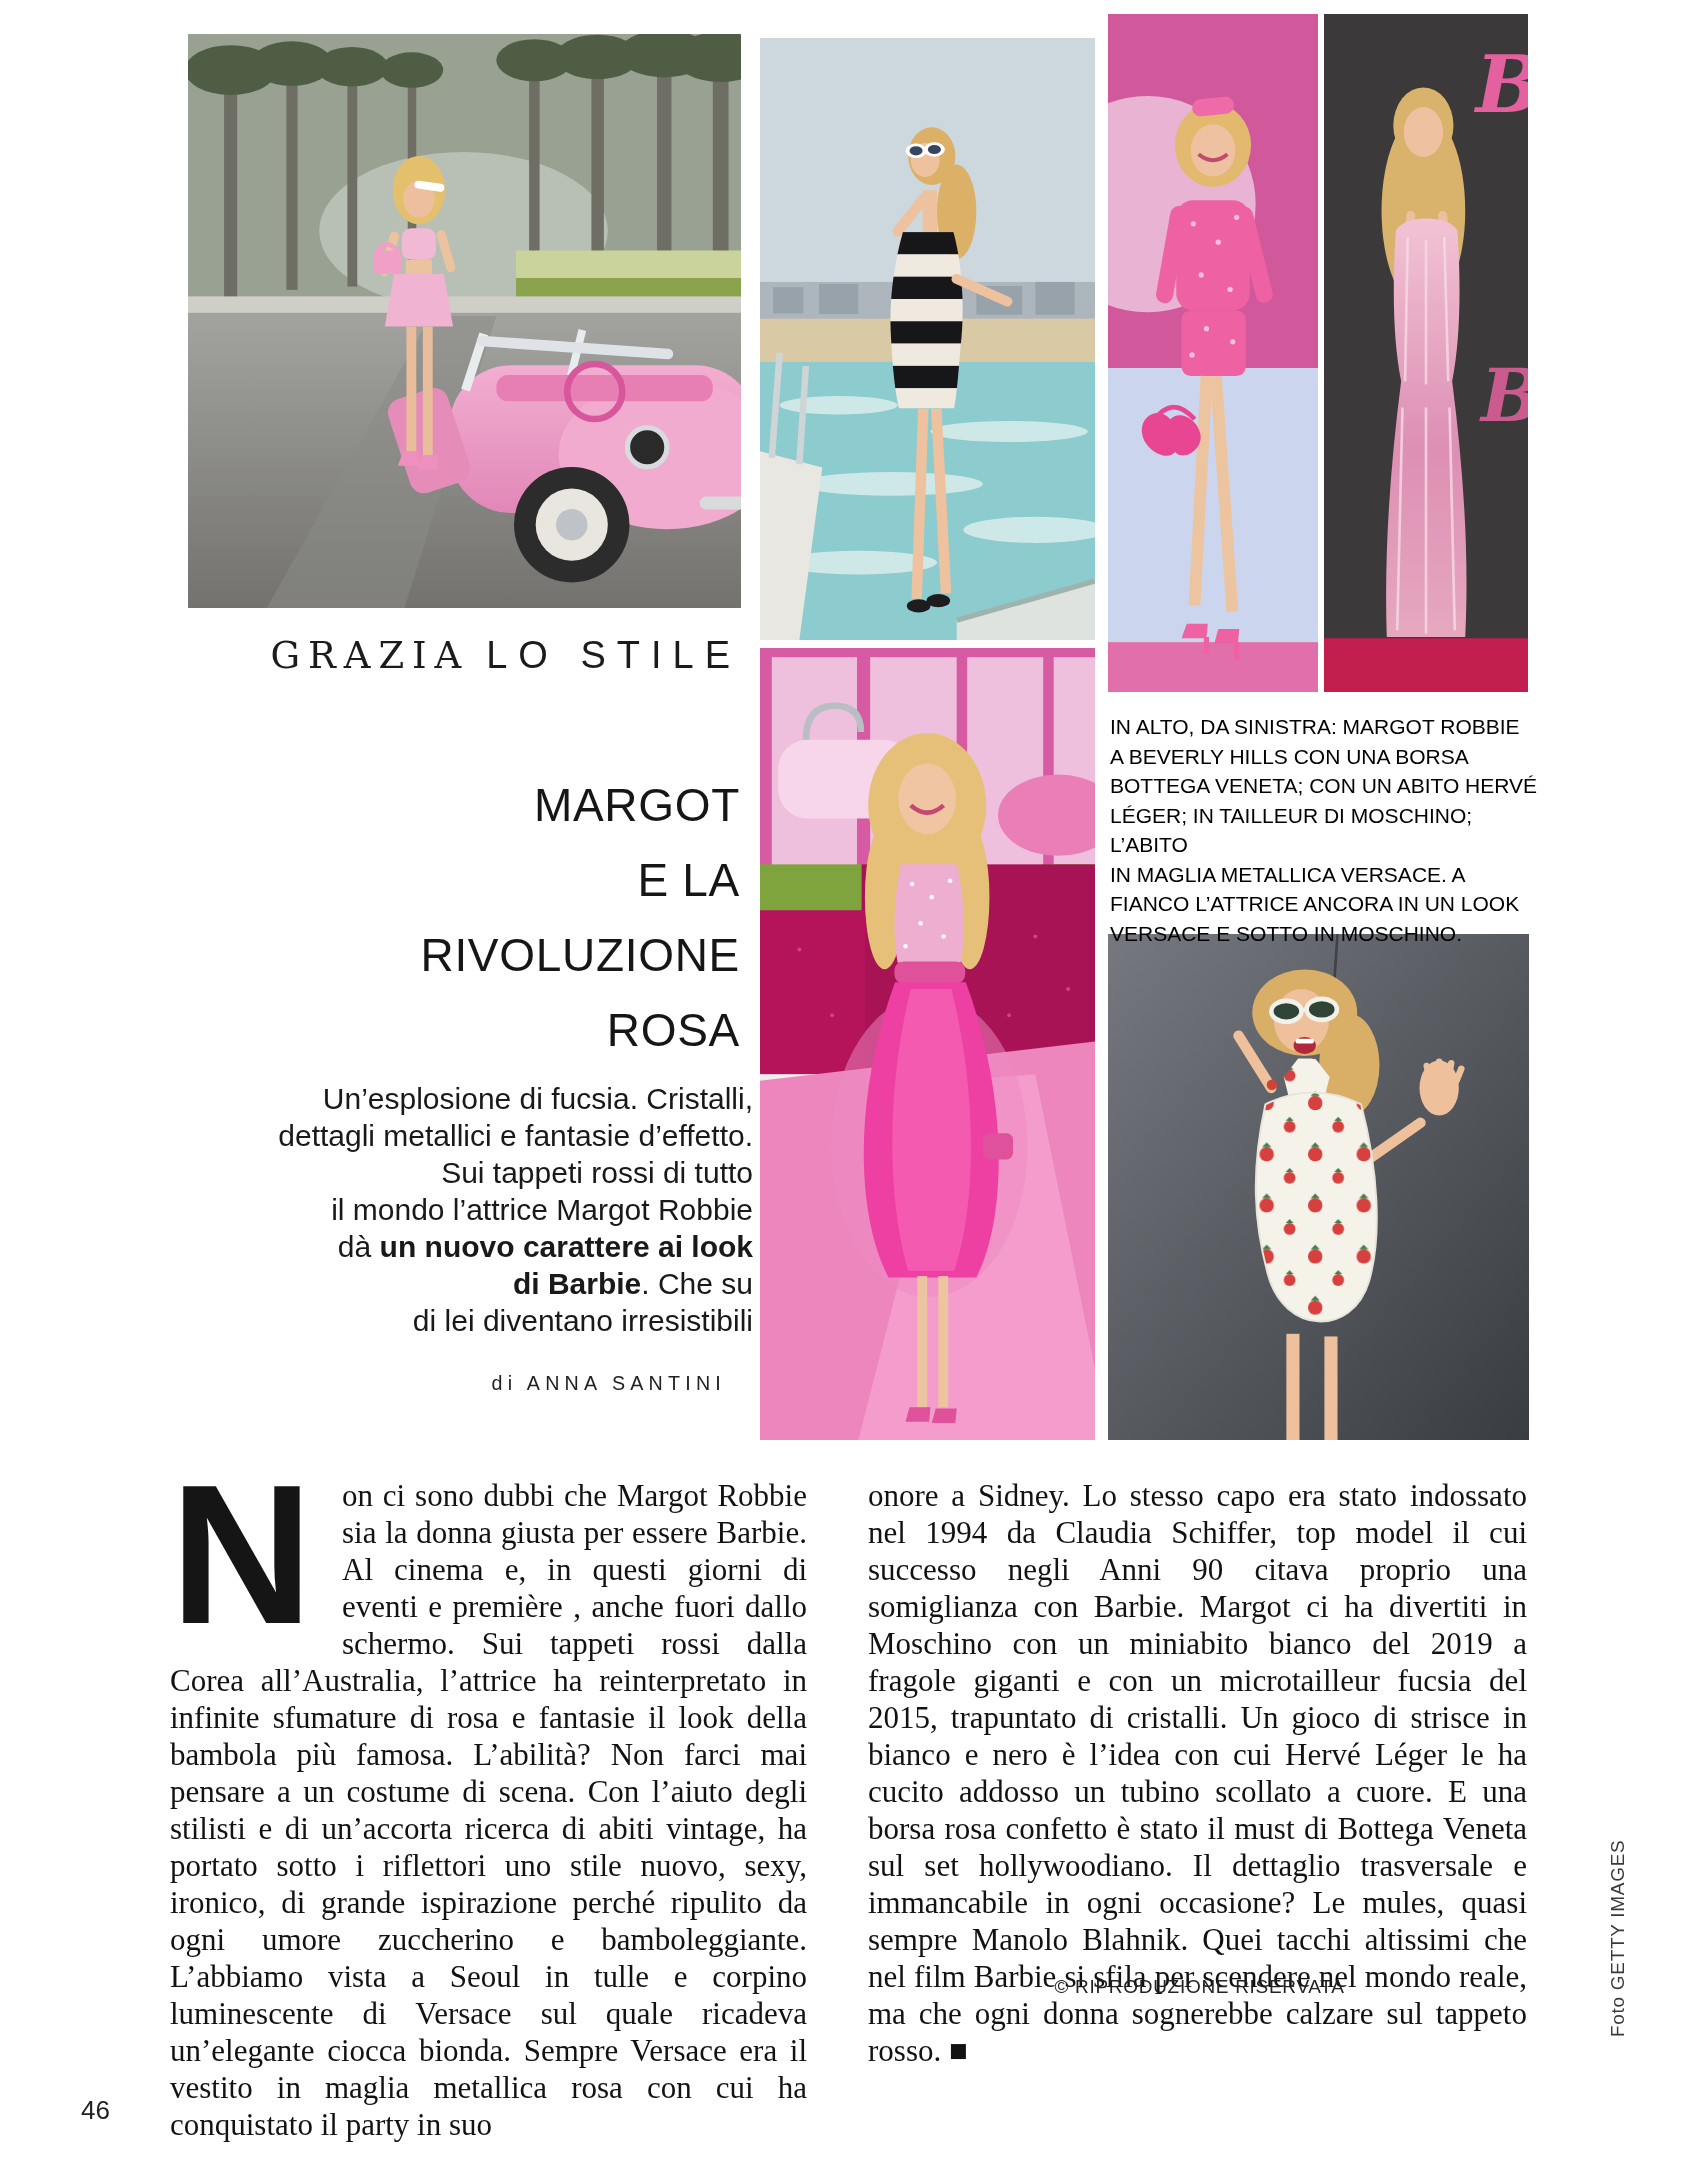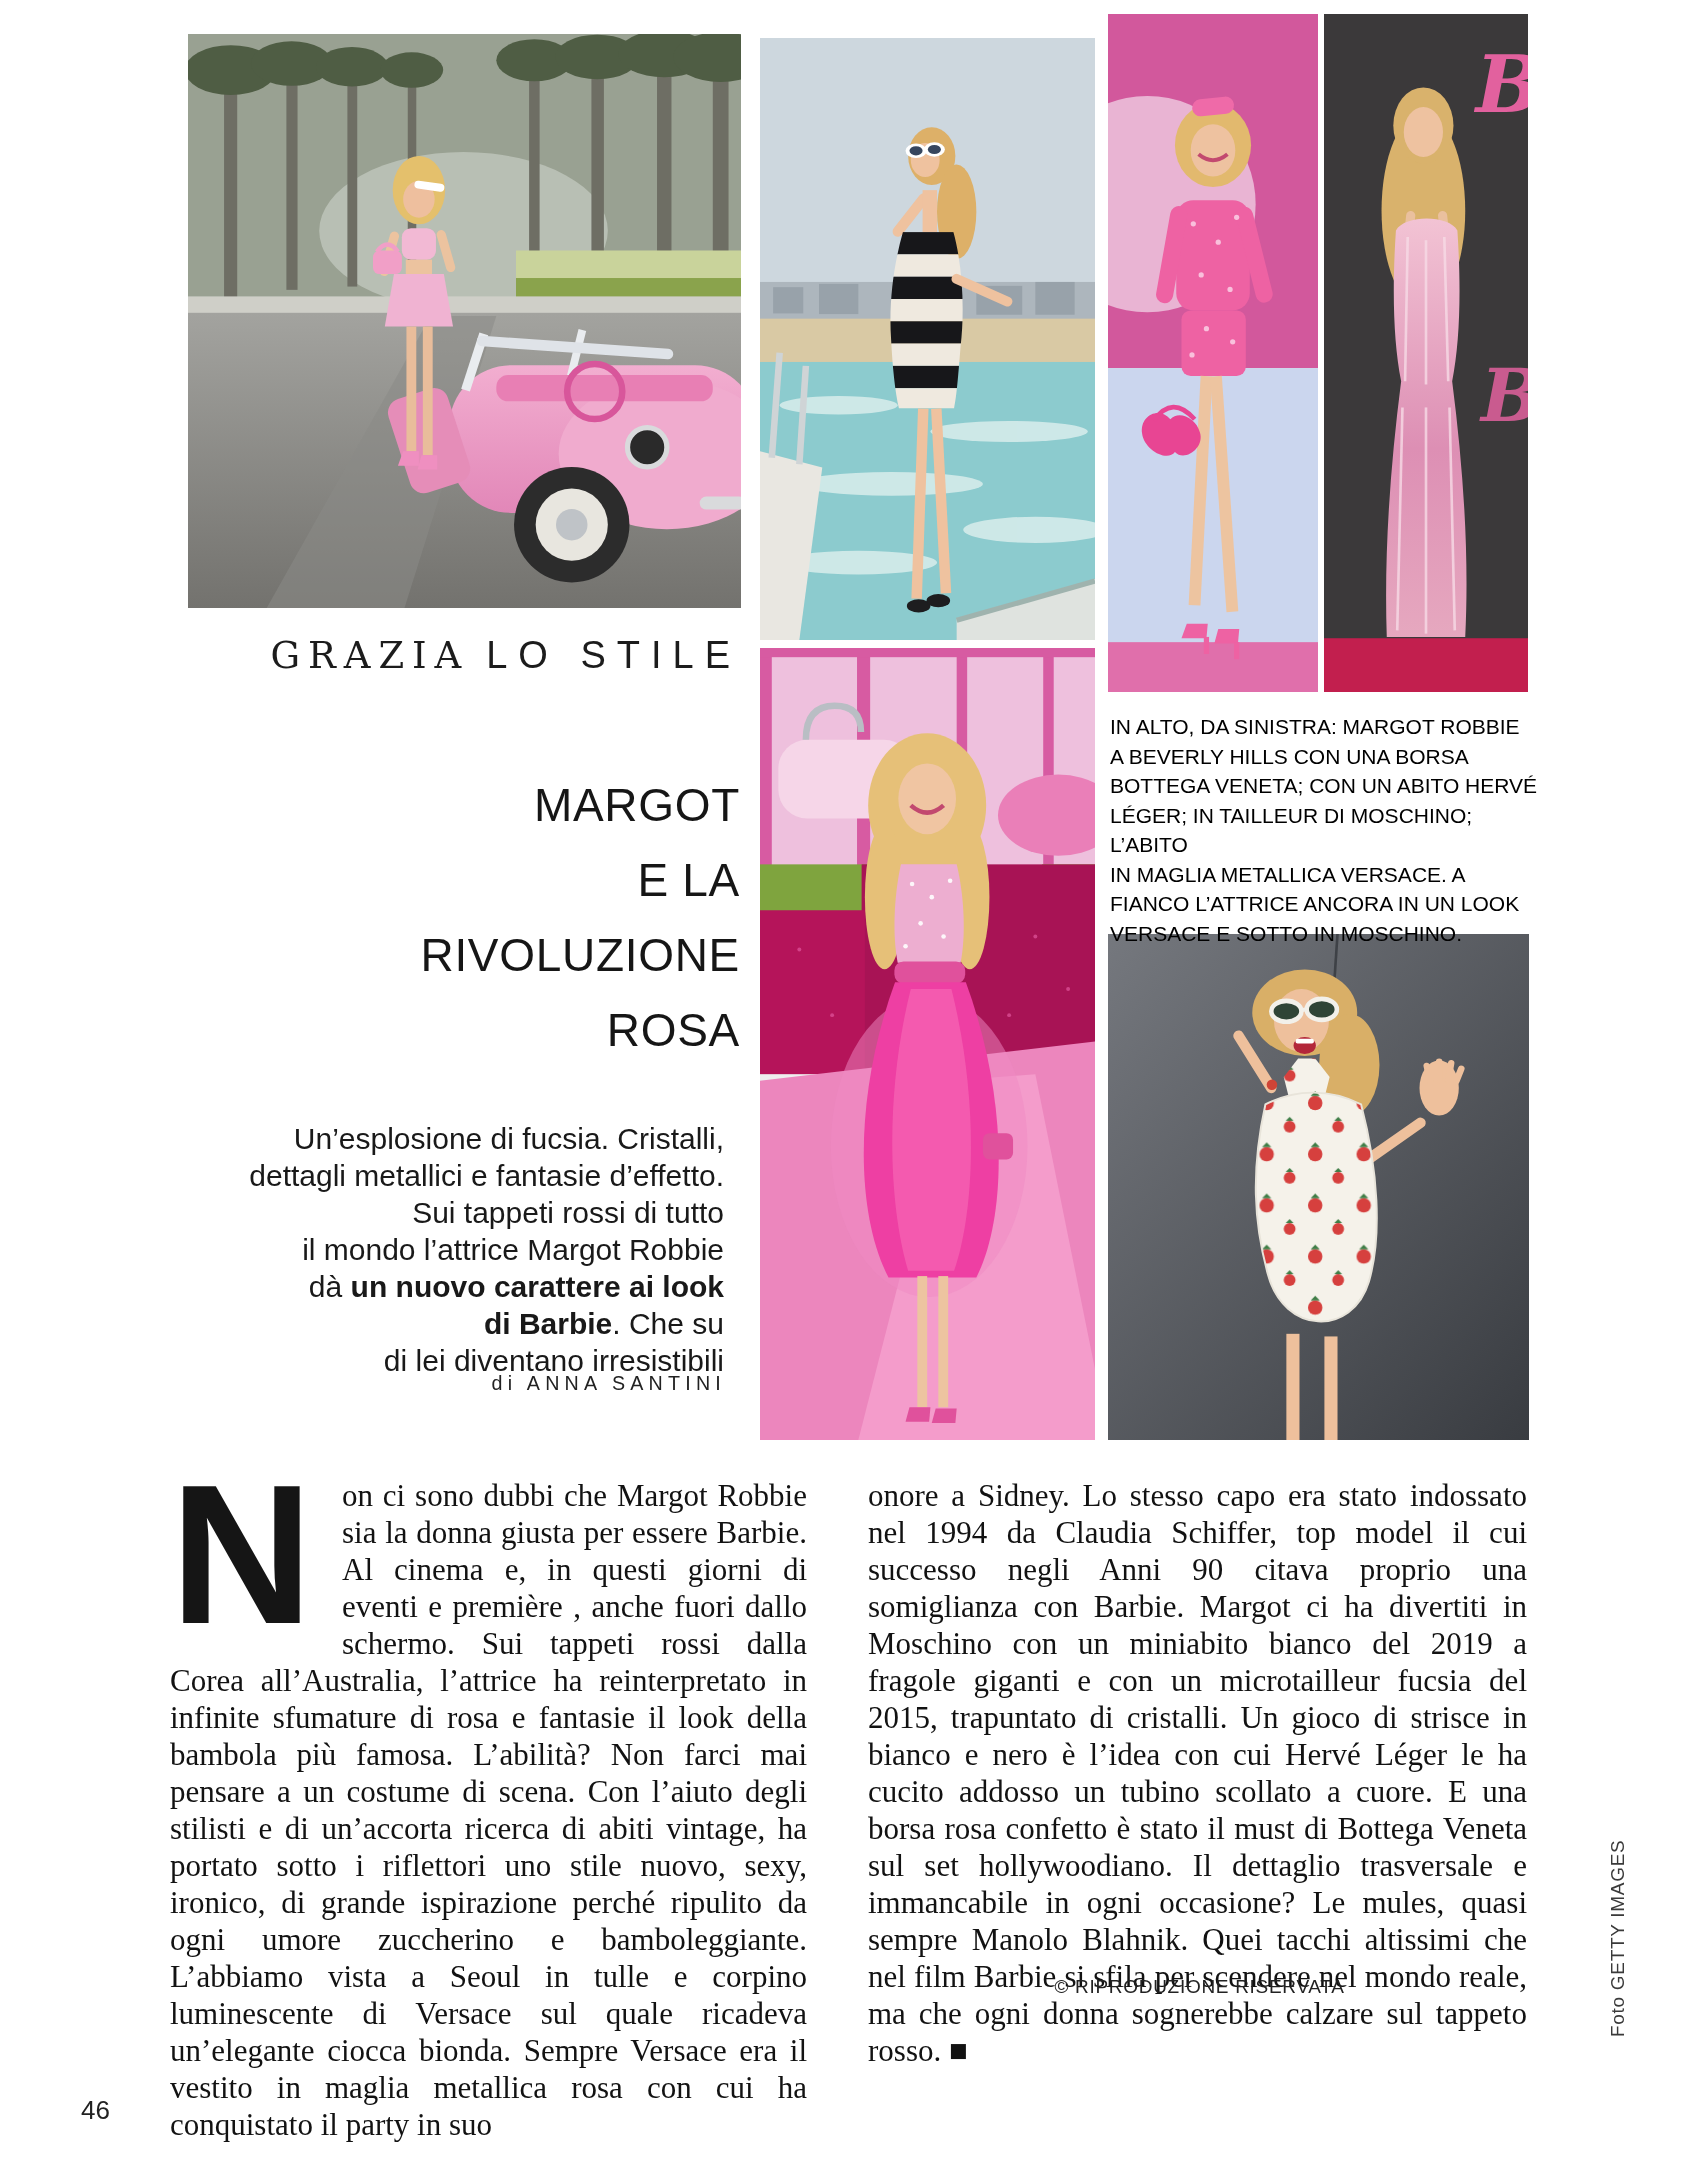--- a/index.html
+++ b/index.html
@@ -12,22 +12,22 @@
   
   .kicker{left:188px;top:634px;width:553px;text-align:right;white-space:nowrap;}
   .kicker .mag{font-family:"DejaVu Serif",serif;font-size:37px;letter-spacing:7.9px;color:#1c1c1c;}
   .kicker .sec{font-family:Liberation Sans, sans-serif;font-size:38px;letter-spacing:11px;color:#1c1c1c;margin-left:17px;}
 
   
   .title{left:85px;top:768px;width:655px;text-align:right;font-size:46px;line-height:75px;
          letter-spacing:0.7px;color:#161616;font-weight:normal;}
 
   
-  .intro{left:134px;top:1080px;width:590px;text-align:right;font-size:30px;line-height:37px;
-         white-space:pre-line;color:#191919;margin-top:40px;}
+  .intro{left:163px;top:1080px;width:590px;text-align:right;font-size:30px;line-height:37px;
+         white-space:pre-line;color:#191919;}
   .intro b{font-weight:bold;}
 
   .byline{left:151px;top:1372px;width:575px;text-align:right;font-size:19.7px;letter-spacing:5.2px;color:#222;}
 
   
   .caption{left:1110px;top:712px;width:429px;font-size:21px;line-height:29.5px;white-space:pre-line;color:#000000;}
 
   
   .col{top:1477px;text-align:justify;font-family:"Liberation Serif",serif;font-size:31px;
        line-height:37px;color:#121212;}

